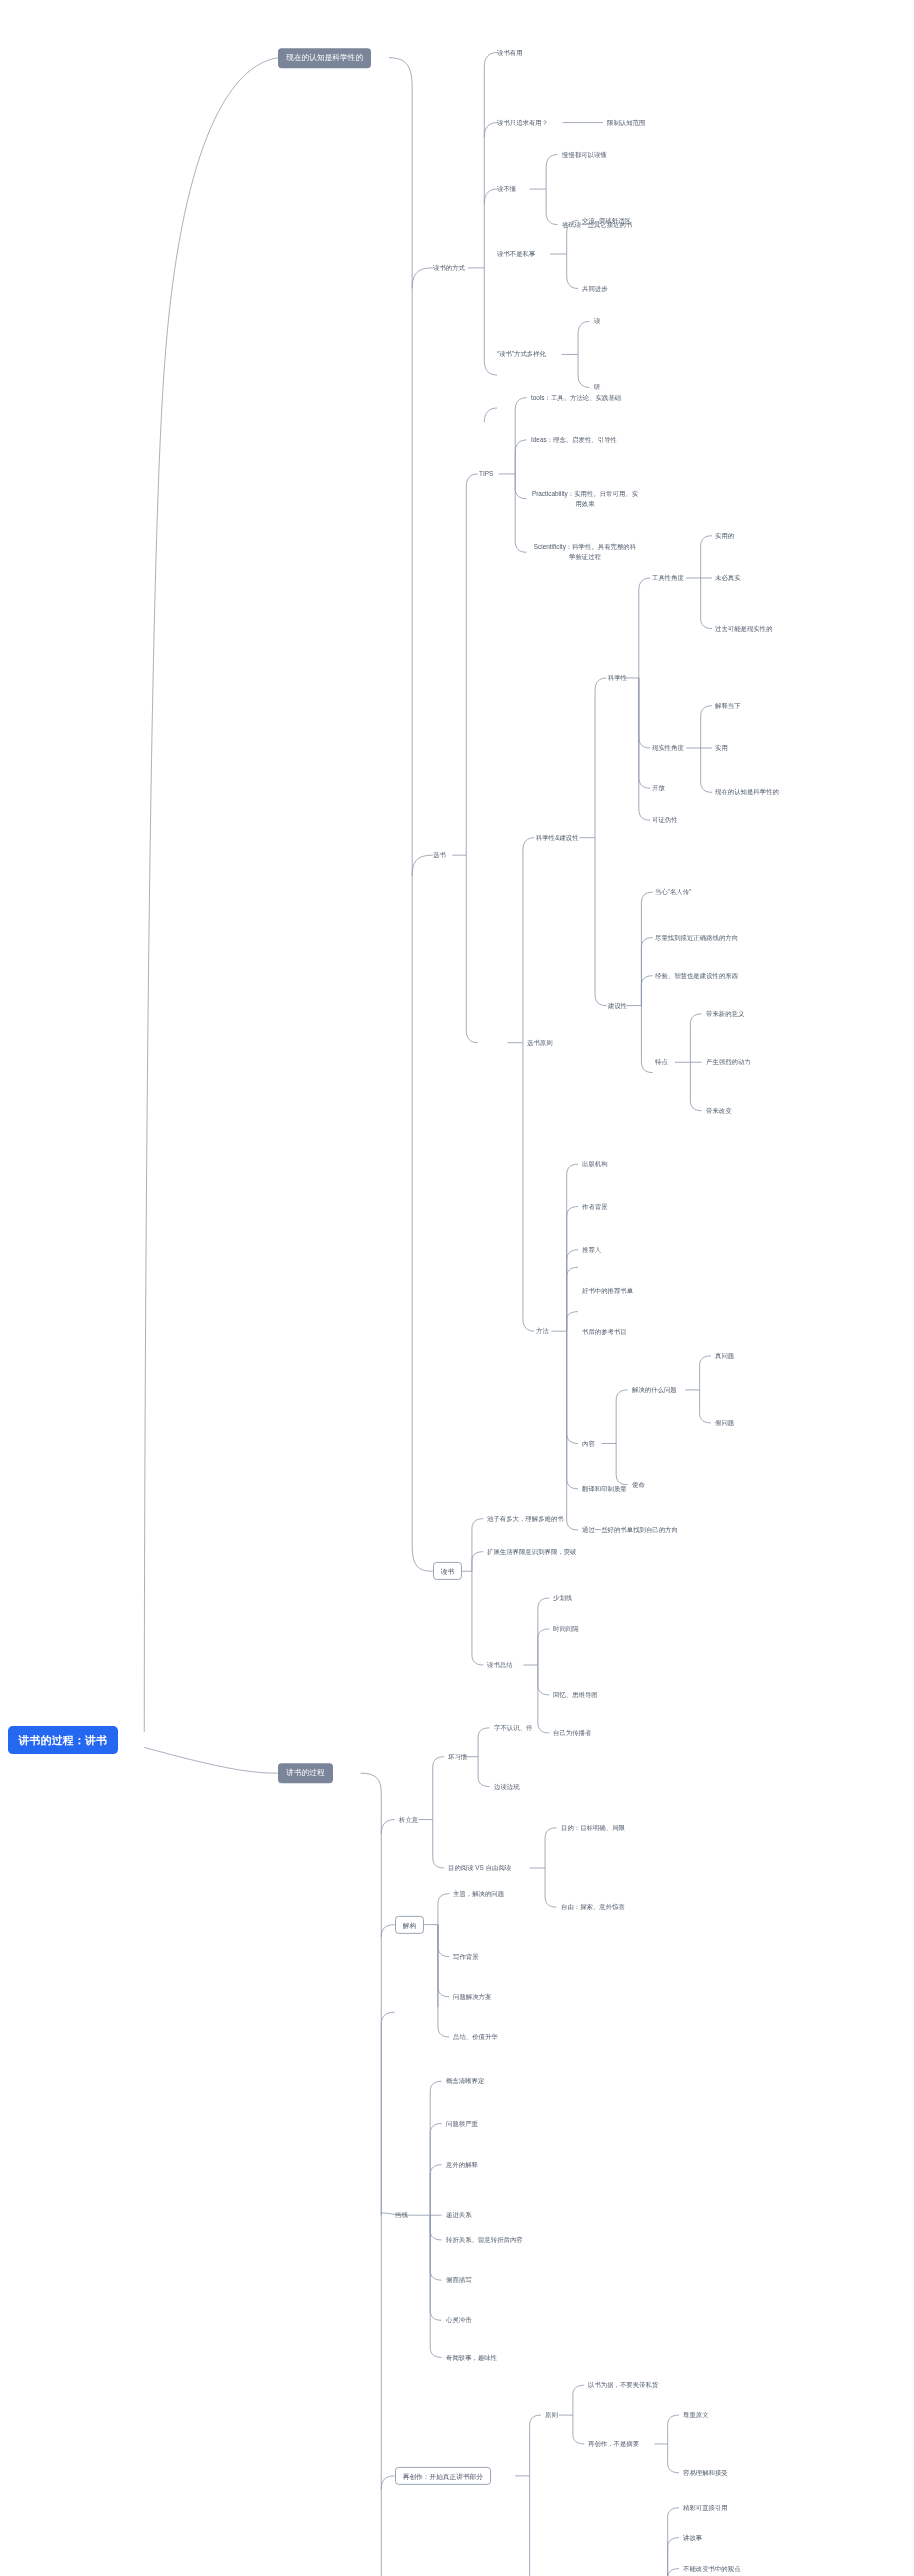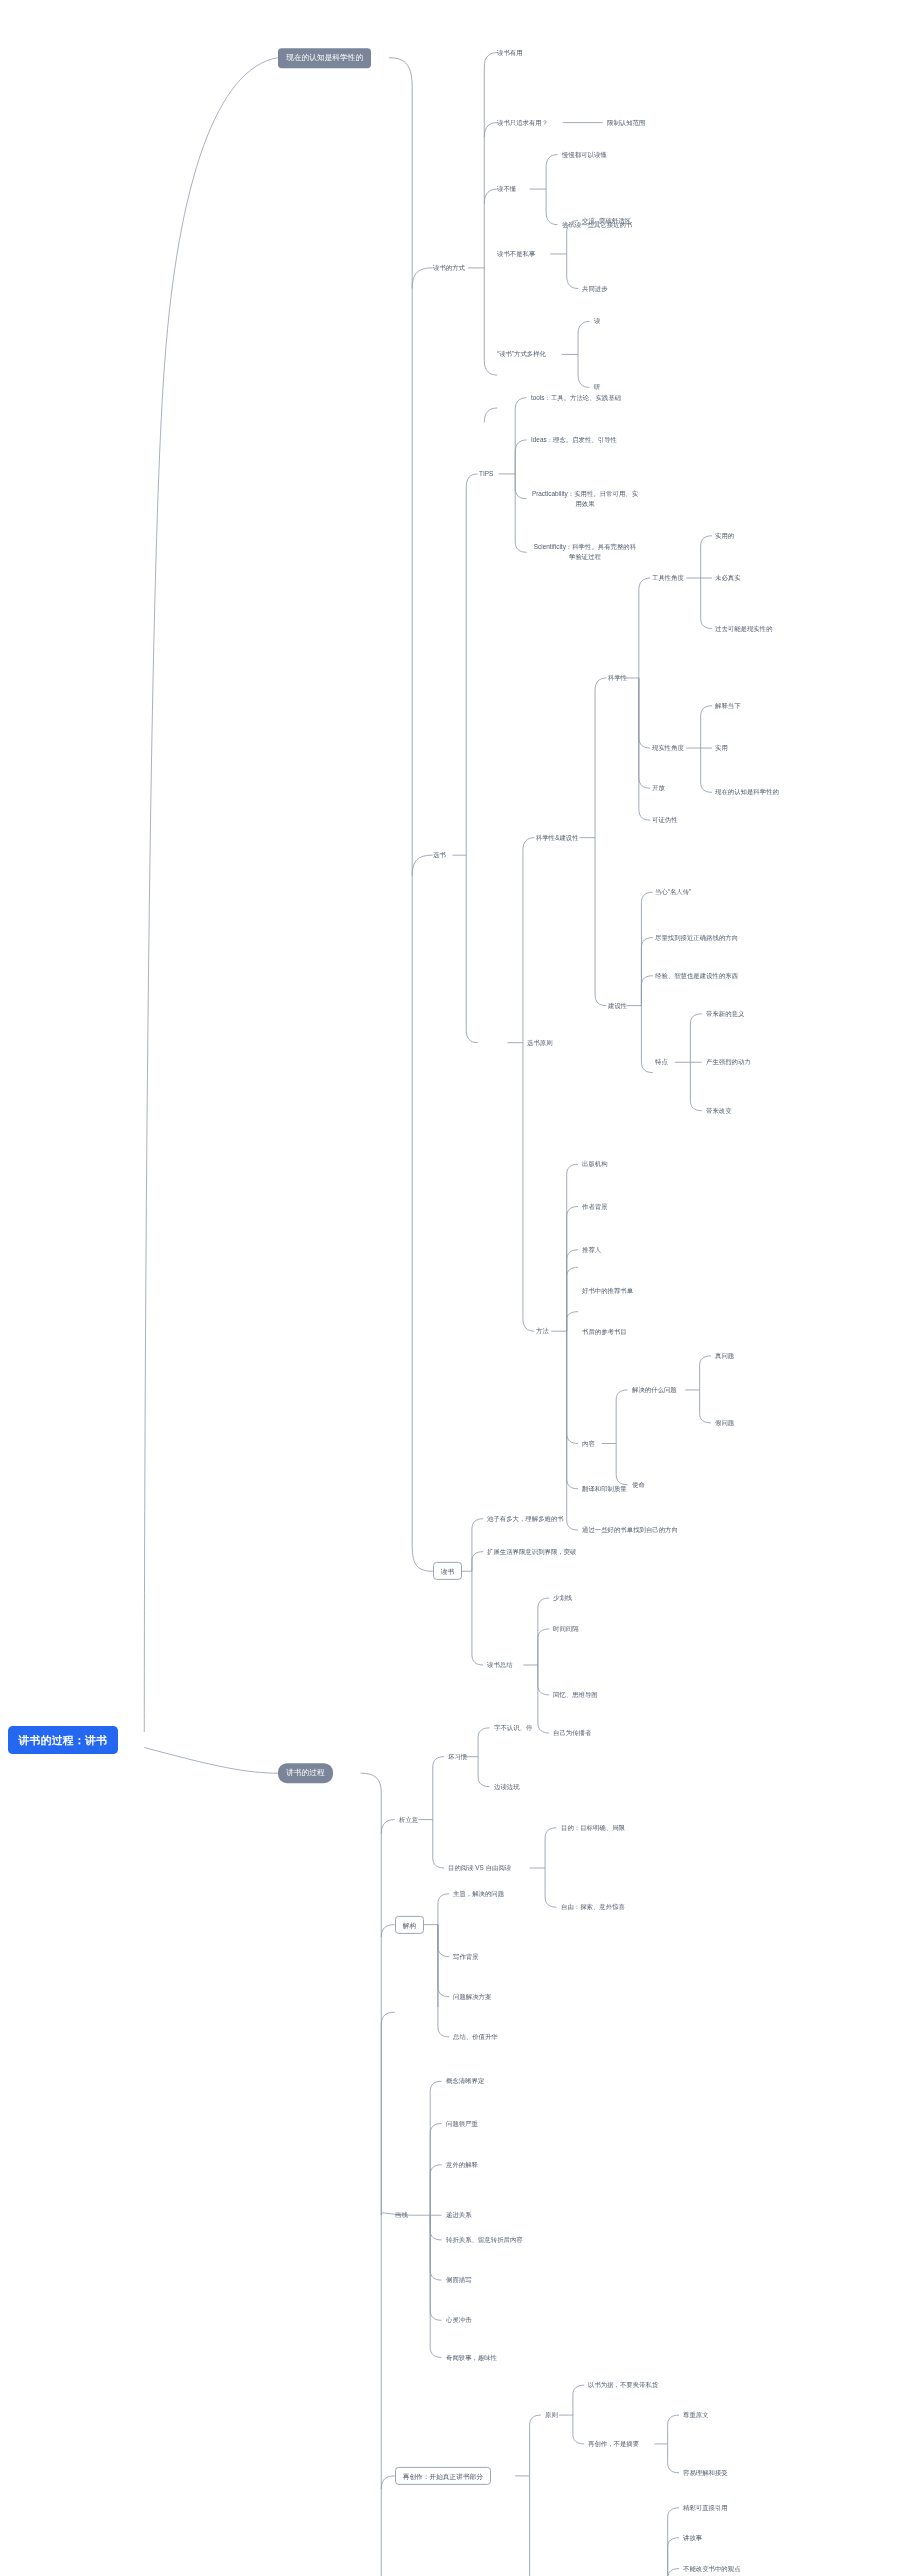--- a/index.html
+++ b/index.html
@@ -277,21 +277,21 @@
 
     <path d="M 900 6268 L 928 6268"></path>
     <path d="M 928 6268 L 928 6196 C 928 6184 936 6178 950 6178"></path>
     <path d="M 928 6268 L 928 6238 C 928 6226 936 6220 950 6220"></path>
     <path d="M 928 6268 L 928 6320 C 928 6332 936 6338 950 6338"></path>
   </svg>
 
   <div class="node n-root" style="left:8.2px; top:1740px;">讲书的过程：讲书</div>
 
   <div class="node n-l1" style="left:278px; top:58px;">现在的认知是科学性的</div>
-  <div class="node n-l1" style="left:278px; top:1773px;border-radius:9px;">讲书的过程</div>
+  <div class="node n-l1" style="left:278px; top:1773px;">讲书的过程</div>
 
   <div class="node n-t" style="left:433px; top:268px;">读书的方式</div>
   <div class="node n-t" style="left:497px; top:53px;">读书有用</div>
   <div class="node n-t" style="left:497px; top:123px;">读书只追求有用？</div>
   <div class="node n-t" style="left:607px; top:123px;">限制认知范围</div>
   <div class="node n-t" style="left:497px; top:189px;">读不懂</div>
   <div class="node n-t" style="left:562px; top:155px;">慢慢都可以读懂</div>
   <div class="node n-t" style="left:562px; top:225px;">尝试读一些其它接近的书</div>
   <div class="node n-t" style="left:497px; top:254px;">读书不是私事</div>
   <div class="node n-t" style="left:582px; top:221px;">交流--突破舒适区</div>

